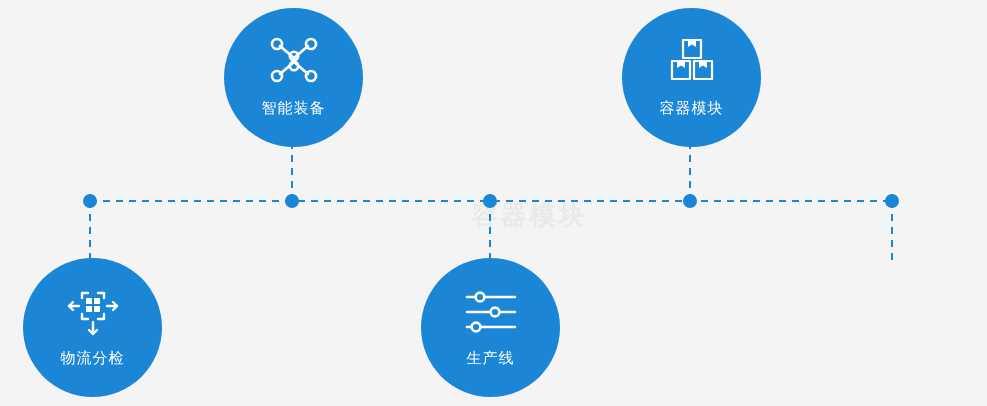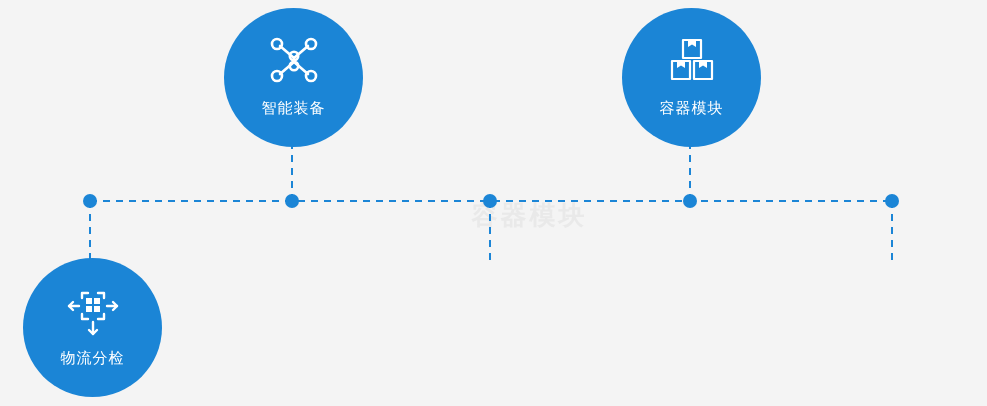--- a/index.html
+++ b/index.html
@@ -150,20 +150,33 @@
         <path d="M41 20 H51"></path>
         <path d="M47 16 L51 20 L47 24"></path>
 
         <path d="M27 36 V48"></path>
         <path d="M23 44 L27 48 L31 44"></path>
       </svg>
     </span>
     <span class="node-label">物流分检</span>
   </div>
 
+  <div class="node down" id="node-2">
+    <span class="icon-wrap">
+      <svg width="54" height="46" viewBox="0 0 54 46" fill="none" stroke="#ffffff" stroke-width="2.6" stroke-linecap="round">
+        <line x1="3" y1="8" x2="51" y2="8"></line>
+        <line x1="3" y1="23" x2="51" y2="23"></line>
+        <line x1="3" y1="38" x2="51" y2="38"></line>
+        <circle cx="16" cy="8" r="4.4" fill="#1b85d6"></circle>
+        <circle cx="31" cy="23" r="4.4" fill="#1b85d6"></circle>
+        <circle cx="12" cy="38" r="4.4" fill="#1b85d6"></circle>
+      </svg>
+    </span>
+    <span class="node-label">生产线</span>
+  </div>
 
   <div class="node up" id="node-3">
     <span class="icon-wrap">
       <svg width="52" height="48" viewBox="0 0 52 48" fill="none" stroke="#ffffff" stroke-width="2.2" stroke-linejoin="round">
 
         <rect x="17" y="4" width="18" height="18"></rect>
         <path d="M22 4 V11 L26 8.5 L30 11 V4" fill="#ffffff" stroke="none"></path>
 
         <rect x="6" y="25" width="18" height="18"></rect>
         <path d="M11 25 V32 L15 29.5 L19 32 V25" fill="#ffffff" stroke="none"></path>

